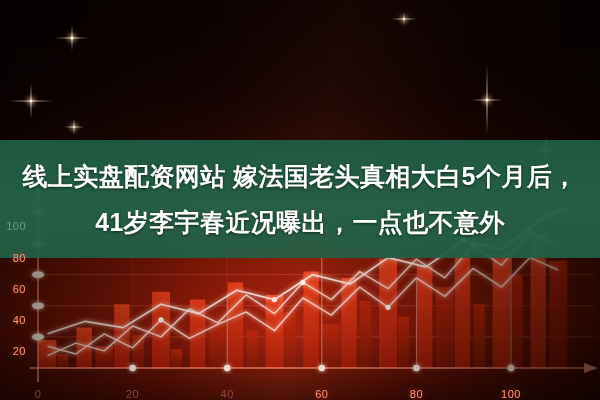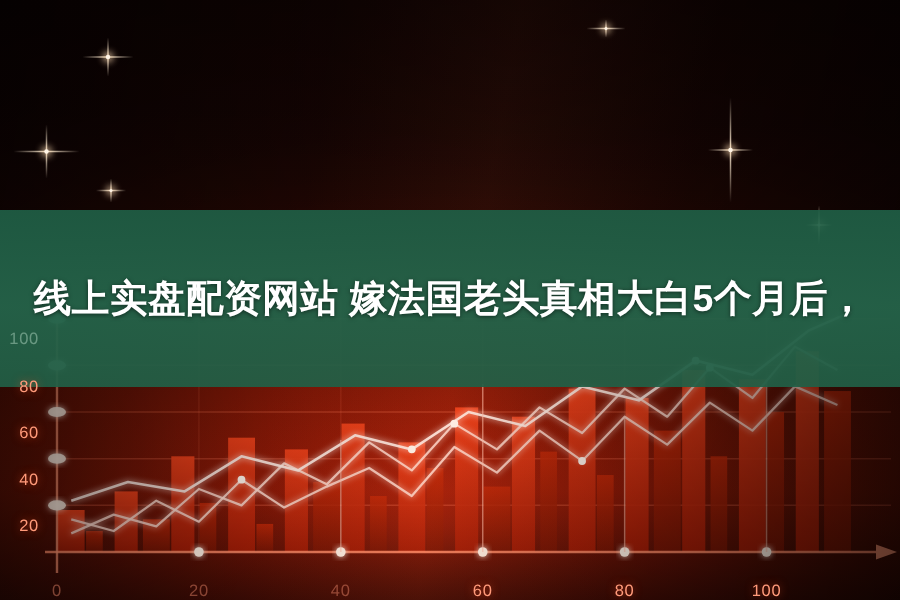--- a/index.html
+++ b/index.html
@@ -225,20 +225,21 @@
     </div>
   <div class="sparkle" style="left:546px;top:150px;">
       <i class="h" style="width:18px"></i>
       <i class="v" style="height:26px"></i>
       <i class="c" style="width:2px;height:2px"></i>
     </div>
 
   <div class="band" style="top:140px;height:118px;"></div>
   <div class="title-wrap" style="top:148px;height:102px;">
     <div class="title-line">线上实盘配资网站 嫁法国老头真相大白5个月后，</div>
+    <div class="title-line">41岁李宇春近况曝出，一点也不意外</div>
   </div>
 
   <div id="ticklayer">
       <div class="tick y" style="left: 0px; width: 26px; top: 328.889px;">20</div>
       <div class="tick y" style="left: 0px; width: 26px; top: 297.778px;">40</div>
       <div class="tick y" style="left: 0px; width: 26px; top: 266.667px;">60</div>
       <div class="tick y" style="left: 0px; width: 26px; top: 235.556px;">80</div>
       <div class="tick y ingreen" style="left: 0px; width: 26px; top: 204.444px;">100</div>
       <div class="tick x dim" style="left: 16px; width: 44px; top: 372px;">0</div>
       <div class="tick x dim" style="left: 110.609px; width: 44px; top: 372px;">20</div>

